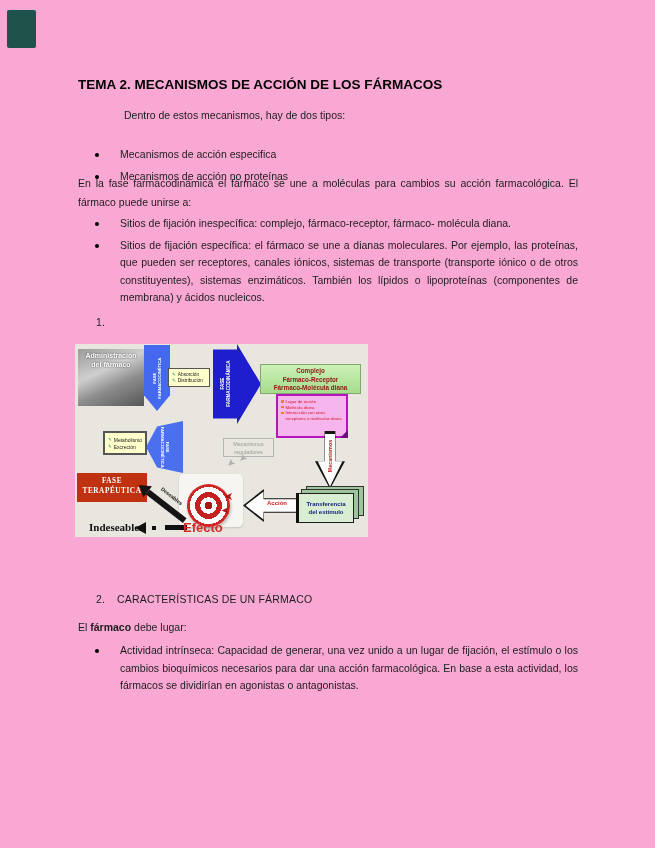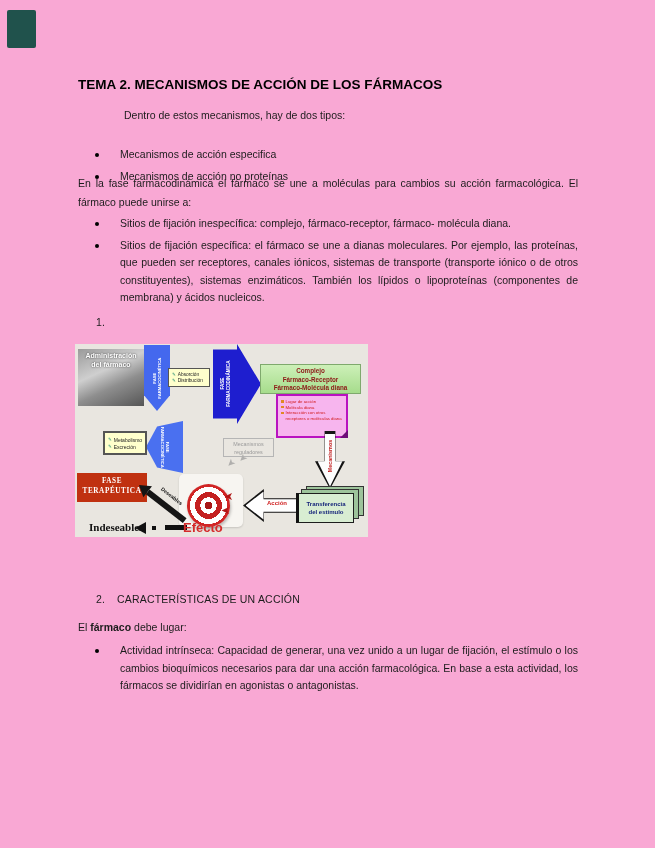--- a/index.html
+++ b/index.html
@@ -260,21 +260,21 @@
     <div class="ind-tri"></div>
     <div class="ind-sq"></div>
     <div class="ind-dash"></div>
 
     <div class="efecto">Efecto</div>
   </div>
 
 
   <div class="abs heading h2">
     <span class="num">2.</span>
-    <span>CARACTERÍSTICAS DE UN ACCIÓN</span>
+    <span>CARACTERÍSTICAS DE UN FÁRMACO</span>
   </div>
 
   <p class="abs para p4"><span>El </span><b>fármaco</b><span> debe lugar:</span></p>
 
   <ul class="abs blist ul3">
     <li><span class="dot"></span><span>Actividad intrínseca: Capacidad de generar, una vez unido a un lugar de fijación, el estímulo o los cambios bioquímicos necesarios para dar una acción farmacológica. En base a esta actividad, los fármacos se dividirían en agonistas o antagonistas.</span></li>
   </ul>
 </div>
 
 </body></html>

